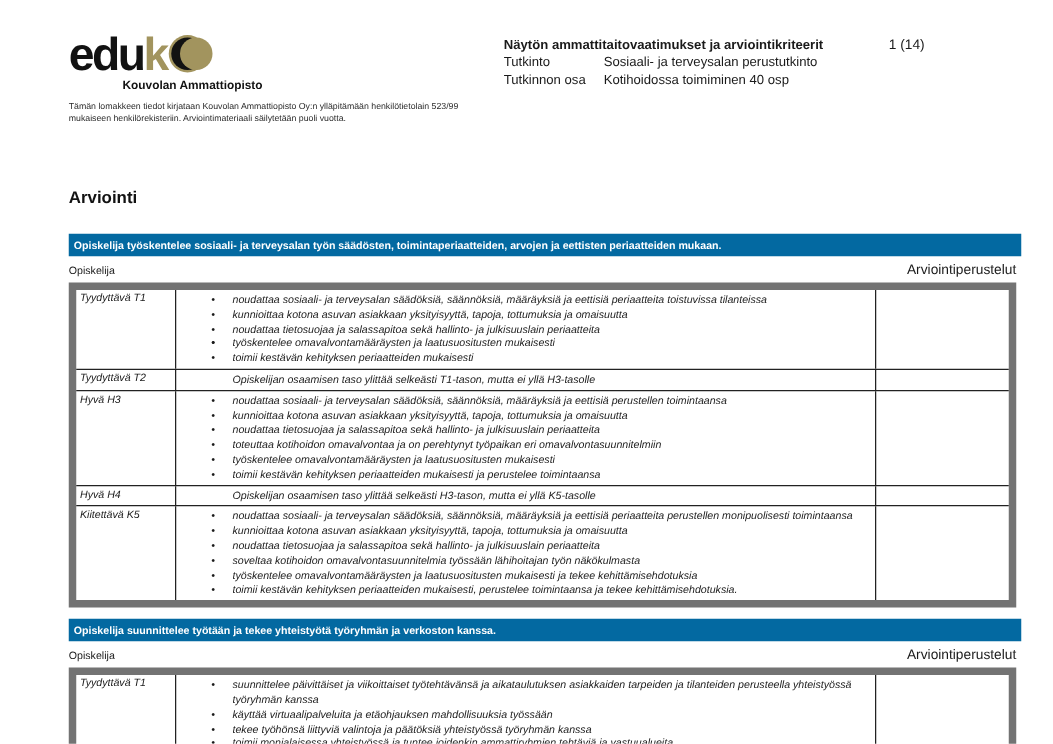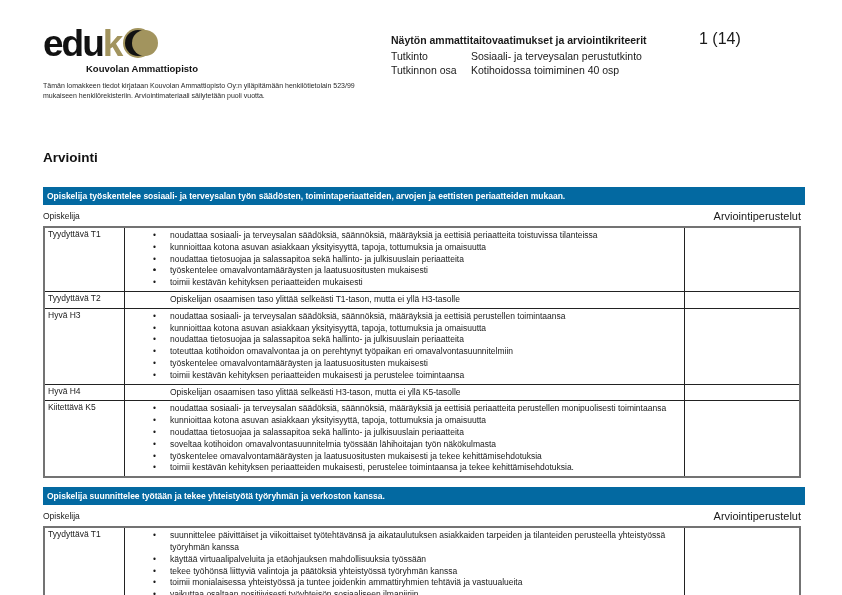--- a/index.html
+++ b/index.html
@@ -1,57 +1,57 @@
 <!DOCTYPE html>
 <html><head>
 <meta charset="utf-8">
 <style>
   html,body{margin:0;padding:0;}
   body{
     width:842px;height:595px;overflow:hidden;background:#ffffff;
     font-family:"Liberation Sans","DejaVu Sans",sans-serif;color:#1a1a1a;
   }
-  .page{position:relative;width:754px;height:595px;padding:25px 0 0 43px;box-sizing:border-box;}
+  .page{position:relative;width:754px;height:595px;padding:25px 0 0 55px;box-sizing:border-box;}
 
   
   .header{display:flex;align-items:flex-start;}
   .header-left{width:348px;flex:none;}
   .logo{line-height:1;white-space:nowrap;}
   .logo .lw{font-size:37px;font-weight:bold;letter-spacing:-2px;color:#121212;}
   .logo .lg{font-size:37px;font-weight:bold;letter-spacing:-2px;color:#a2945e;}
   .disc{position:relative;display:inline-block;width:30px;height:30px;margin-left:2px;vertical-align:-2px;}
   .disc .c1{position:absolute;left:0;top:0;width:30px;height:30px;border-radius:50%;background:#a2945e;}
   .disc .c2{position:absolute;left:2px;top:2px;width:26px;height:26px;border-radius:50%;background:#121212;}
   .disc .c3{position:absolute;left:9px;top:2px;width:26px;height:26px;border-radius:50%;background:#a2945e;}
   .logo-sub{font-size:9.5px;font-weight:bold;color:#121212;margin:1px 0 0 43px;}
   .disclaimer{font-size:7px;line-height:9.5px;color:#2a2a2a;margin-top:7px;width:340px;}
 
   .header-right{flex:1;padding-top:5px;}
   .title-row{display:flex;align-items:baseline;}
   .doc-title{font-size:10.5px;font-weight:bold;width:300px;}
-  .page-num{font-size:16px;margin-left:8px;}
+  .page-num{font-size:11px;margin-left:8px;}
   .field-row{font-size:10.5px;margin-top:2px;}
   .field-row .fl{display:inline-block;width:77px;}
 
   
   .section-title{font-size:13.5px;font-weight:bold;margin:50px 0 0 0;color:#121212;}
 
   
   #tables .atable:first-child{margin-top:22px;}
   .atable{margin-top:9px;}
   .banner{
     width:762px;height:18px;line-height:18px;box-sizing:border-box;
     padding-left:4px;color:#ffffff;font-size:8.5px;font-weight:bold;
     background:#0369a1;
   }
   .colheads{display:flex;width:758px;padding:5px 0 4px 0;align-items:center;}
   .ch-left{flex:1;font-size:8.5px;}
   .ch-right{width:118px;text-align:right;font-size:11px;}
 
-  .grid{width:758px;border:2px solid #737373;box-sizing:border-box;}
+  .grid{width:758px;border:6px solid #737373;box-sizing:border-box;font-style:italic;}
   .trow{display:flex;}
   .trow + .trow{border-top:1px solid #222;}
   .cell{box-sizing:border-box;}
   .cell-label{width:80px;flex:none;border-right:1px solid #222;padding:1px 3px;font-size:8.5px;line-height:11.8px;}
   .cell-crit{width:560px;flex:none;border-right:1px solid #222;padding:2px 6px 2px 0;}
   .cell-right{flex:1;}
   .bl{position:relative;padding-left:45px;font-size:8.5px;line-height:11.8px;}
   .bm{position:absolute;left:28px;top:0;font-size:8.5px;}
   .plain{padding-left:45px;font-size:8.5px;line-height:11.8px;}
 </style>

